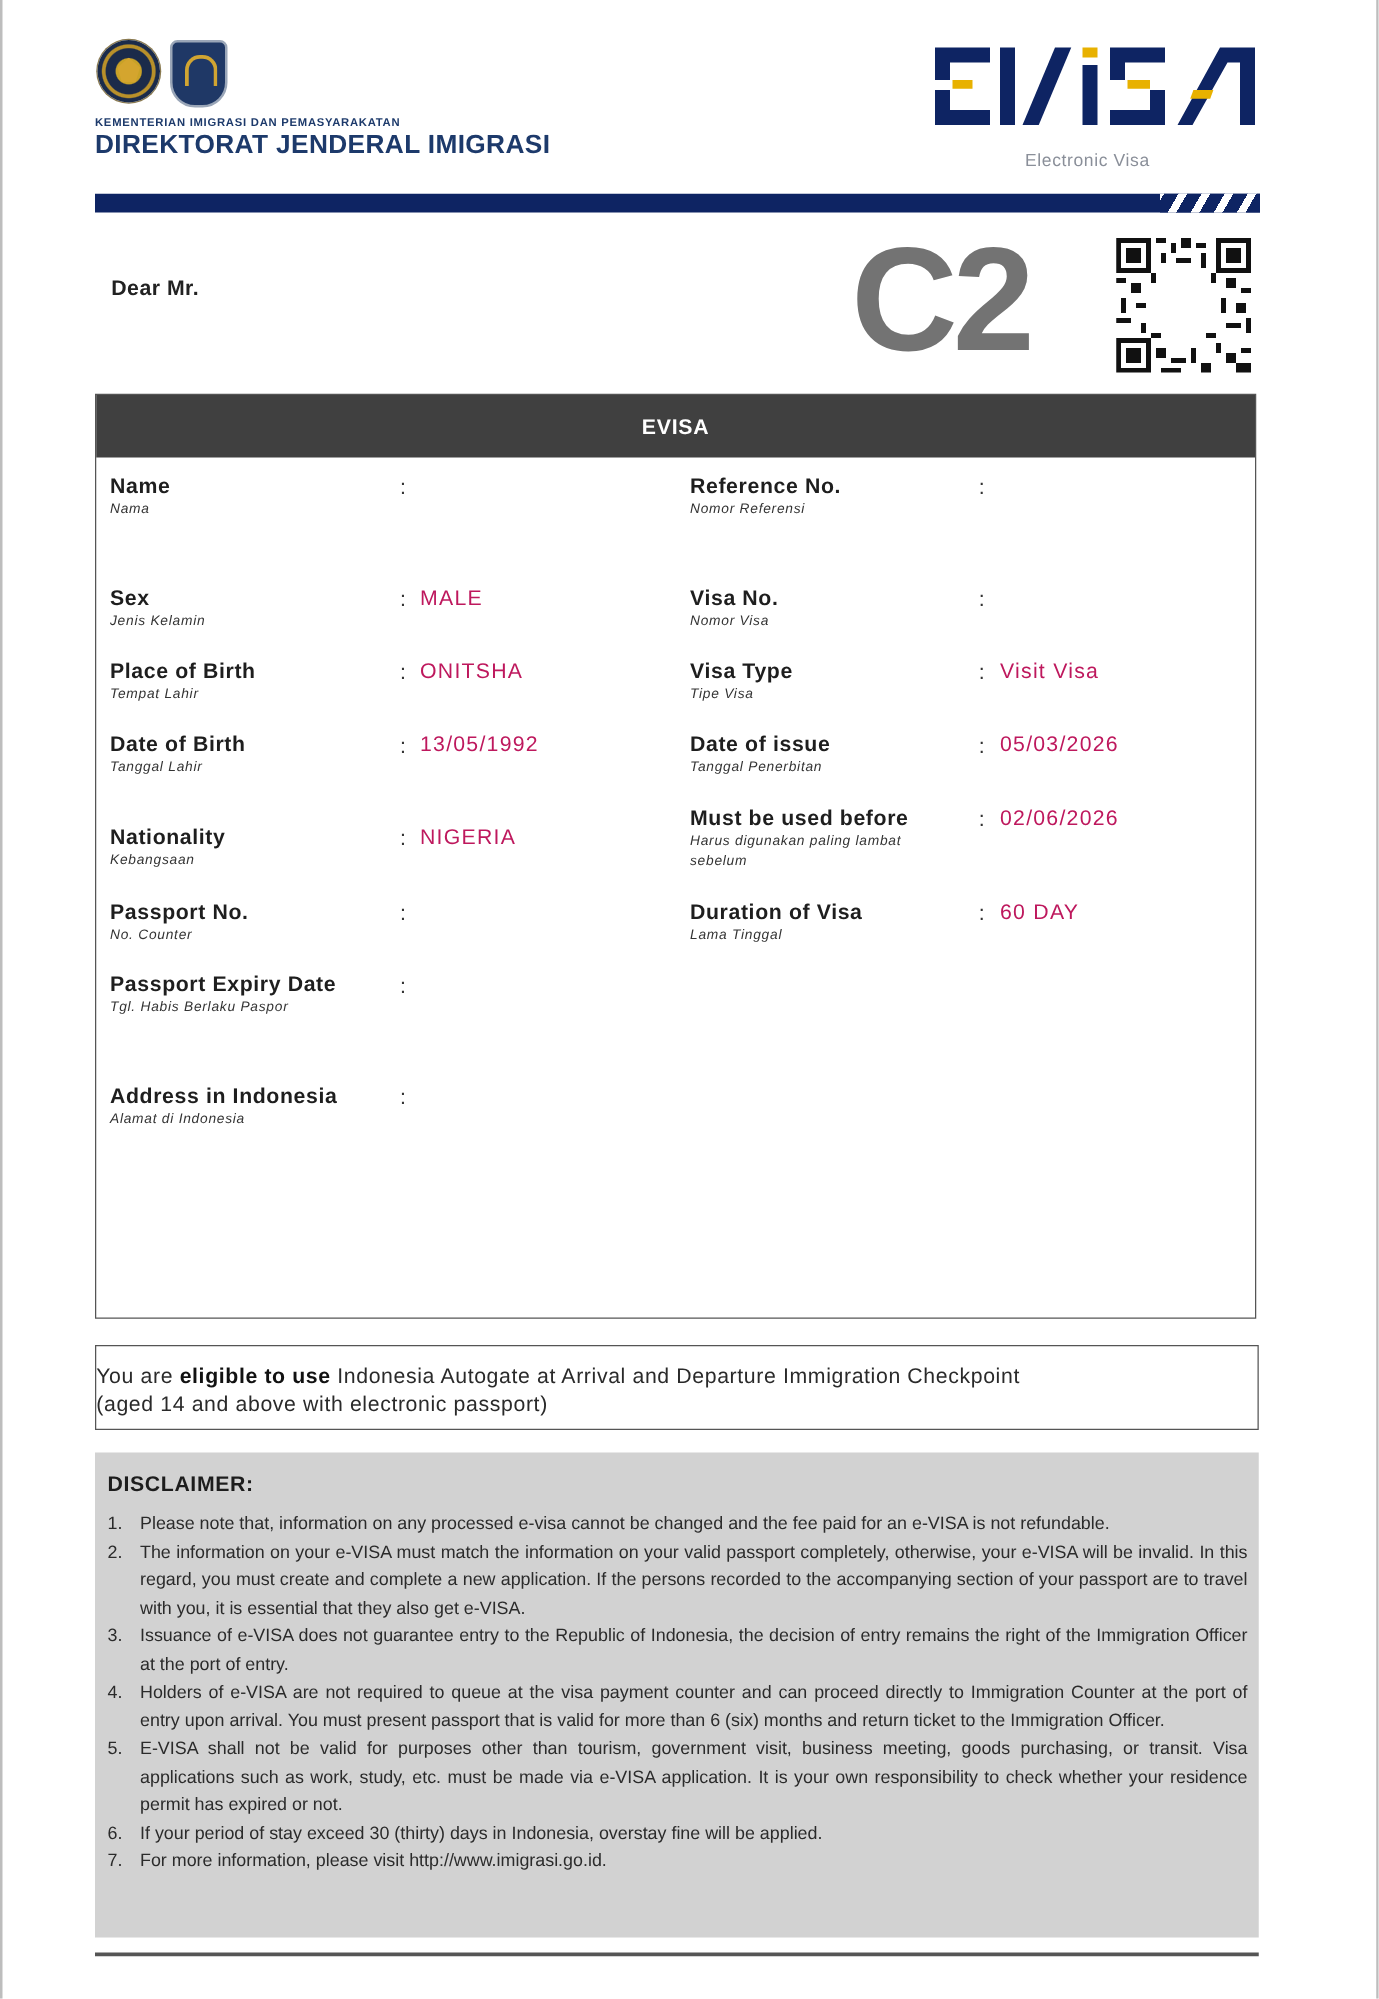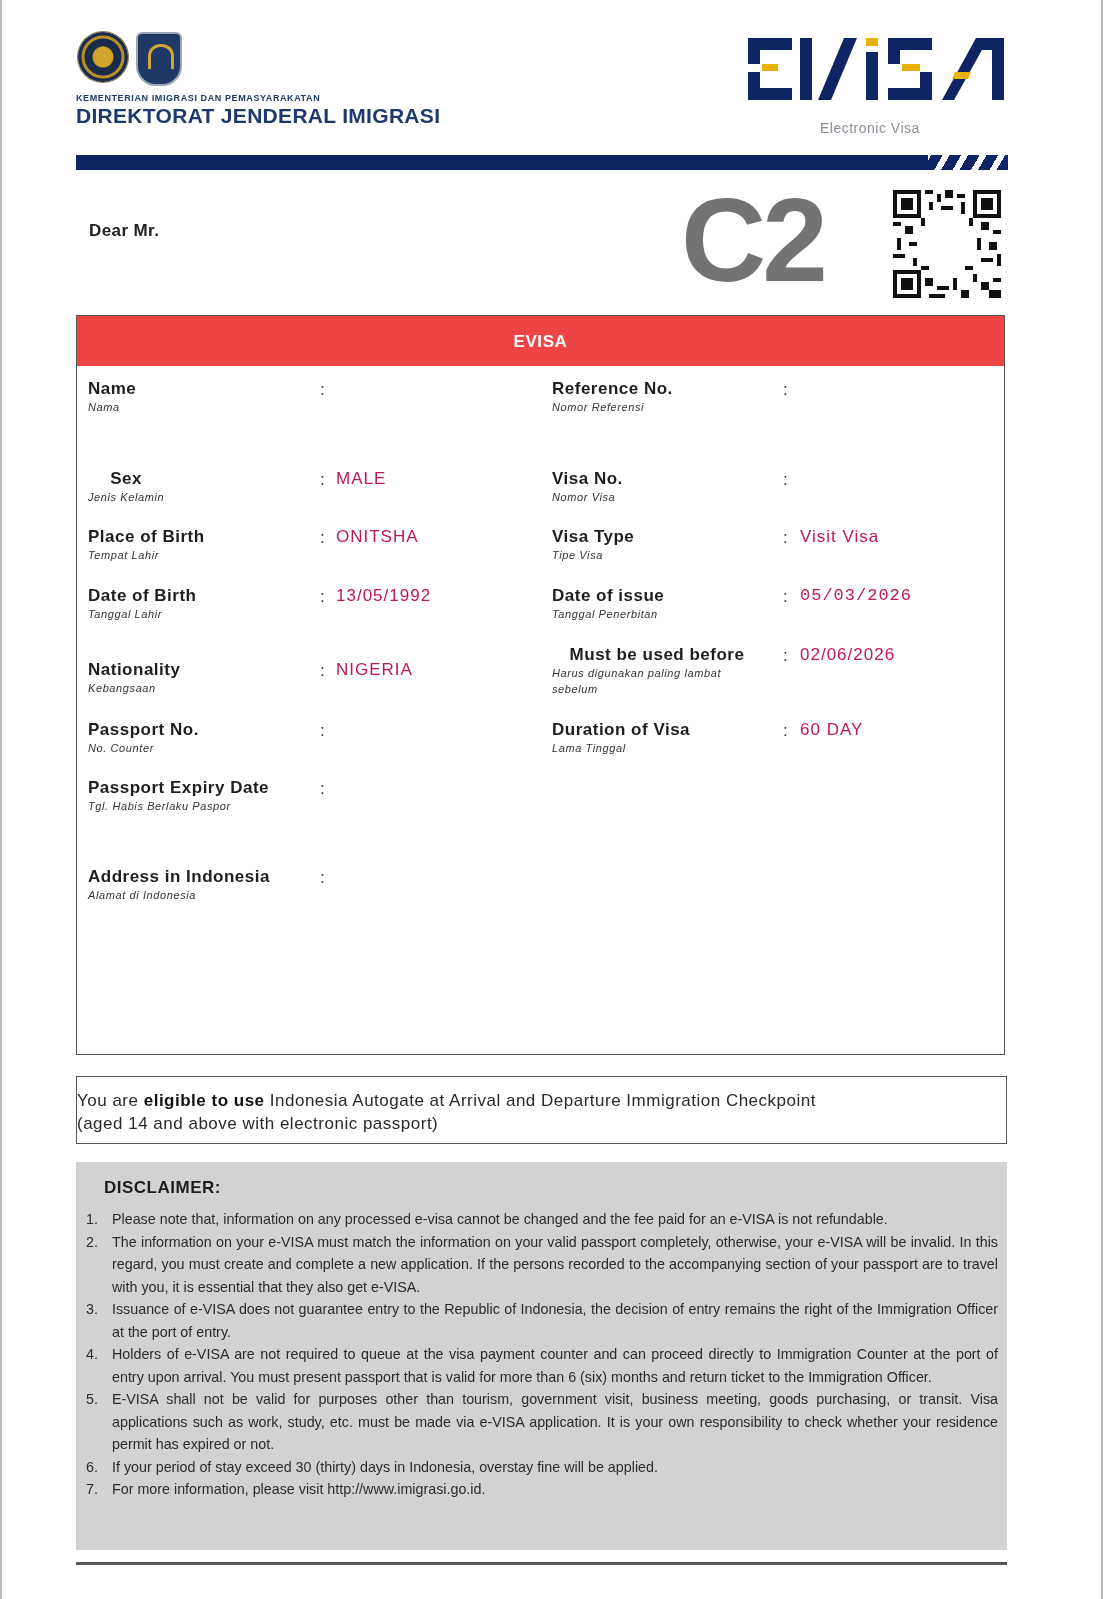--- a/index.html
+++ b/index.html
@@ -73,46 +73,46 @@
   .qr {
     position: absolute; left: 893px; top: 190px; width: 108px; height: 108px;
   }
 
   
   .main-box {
     position: absolute; left: 76px; top: 315px; width: 929px; height: 740px;
     border: 1.5px solid #555; box-sizing: border-box;
   }
   .main-head {
-    height: 50px; background: #ef4444; color: #fff;
+    height: 50px; background: #404040; color: #fff;
     text-align: center; font-weight: bold; font-size: 17px;
     line-height: 52px; letter-spacing: 0.6px;
   }
   .field { position: absolute; }
-  .lbl { font-size: 17px; font-weight: bold; color: #1e1e1e; letter-spacing: 0.5px; white-space: nowrap; text-align: center; }
+  .lbl { font-size: 17px; font-weight: bold; color: #1e1e1e; letter-spacing: 0.5px; white-space: nowrap; }
   .sub { font-size: 11px; font-style: italic; color: #333; letter-spacing: 0.6px; line-height: 16px; }
   .colon { position: absolute; font-size: 17px; color: #333; }
   .val { position: absolute; font-size: 17px; color: #be185d; letter-spacing: 1px; white-space: nowrap; }
 
   
   .autogate {
     position: absolute; left: 76px; top: 1076px; width: 931px; height: 68px;
     border: 1.5px solid #555; box-sizing: border-box;
     font-size: 17px; color: #2a2a2a; letter-spacing: 0.5px;
     padding-top: 12px; line-height: 23px;
   }
   .autogate b { font-weight: bold; color: #111; }
 
   
   .disclaimer {
     position: absolute; left: 76px; top: 1162px; width: 931px; height: 388px;
     background: #d2d2d2;
   }
   .disc-title {
-    position: absolute; left: 28px; top: 16px;
+    position: absolute; left: 10px; top: 16px;
     font-size: 17px; font-weight: bold; color: #1d1d1d; letter-spacing: 0.5px;
   }
   .disc-list {
     position: absolute; left: 10px; top: 46px; width: 912px;
     margin: 0; padding: 0; list-style: none;
     font-size: 14.3px; color: #2b2b2b; line-height: 22.5px;
   }
   .disc-list li { position: relative; padding-left: 26px; text-align: justify; }
   .disc-num { position: absolute; left: 0; top: 0; }
   .bottom-rule {
@@ -287,21 +287,21 @@
     <div class="sub">Tipe Visa</div>
   </div>
   <div class="colon" style="left:706px; top:212px;">:</div>
   <div class="val" style="left:723px; top:211px;">Visit Visa</div>
 
   <div class="field" style="left:475px; top:270px;">
     <div class="lbl">Date of issue</div>
     <div class="sub">Tanggal Penerbitan</div>
   </div>
   <div class="colon" style="left:706px; top:271px;">:</div>
-  <div class="val" style="left:723px; top:270px;font-family:Liberation Mono, monospace;">05/03/2026</div>
+  <div class="val" style="left:723px; top:270px;">05/03/2026</div>
 
   <div class="field" style="left:475px; top:329px; width:210px;">
     <div class="lbl">Must be used before</div>
     <div class="sub">Harus digunakan paling lambat sebelum</div>
   </div>
   <div class="colon" style="left:706px; top:330px;">:</div>
   <div class="val" style="left:723px; top:329px;">02/06/2026</div>
 
   <div class="field" style="left:475px; top:404px;">
     <div class="lbl">Duration of Visa</div>

